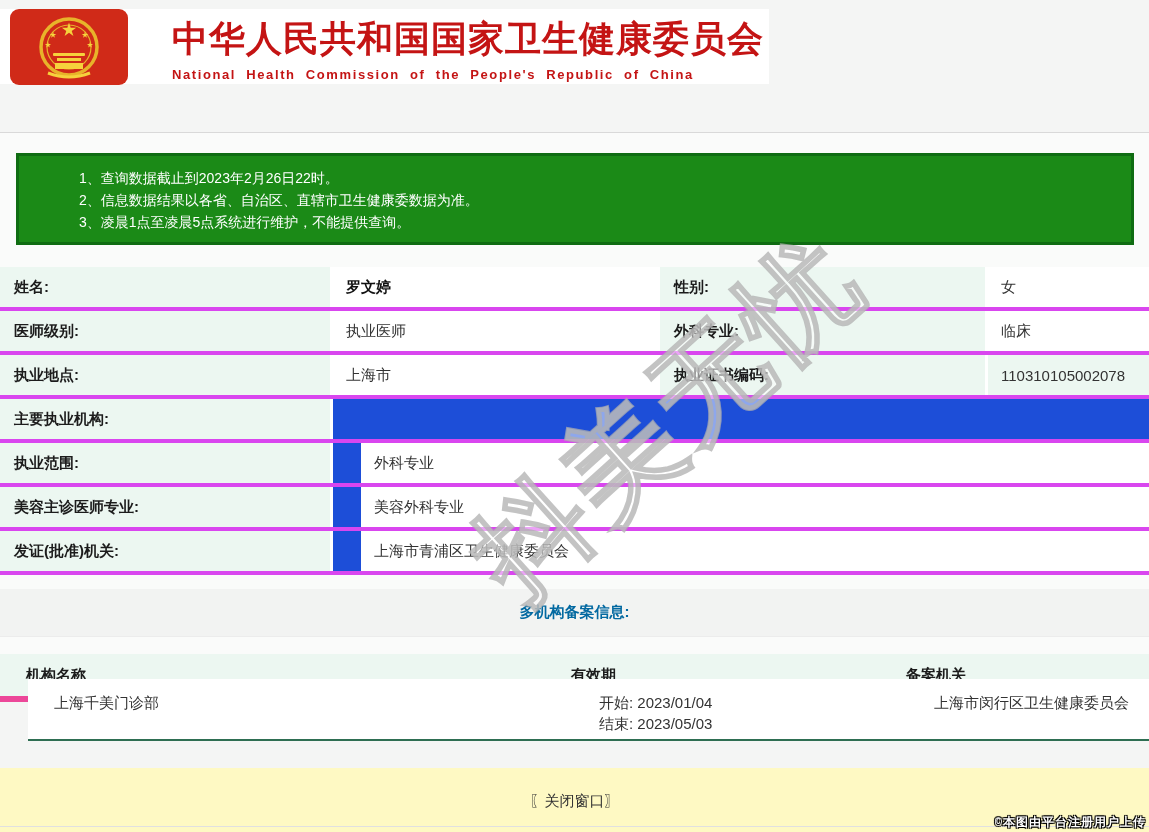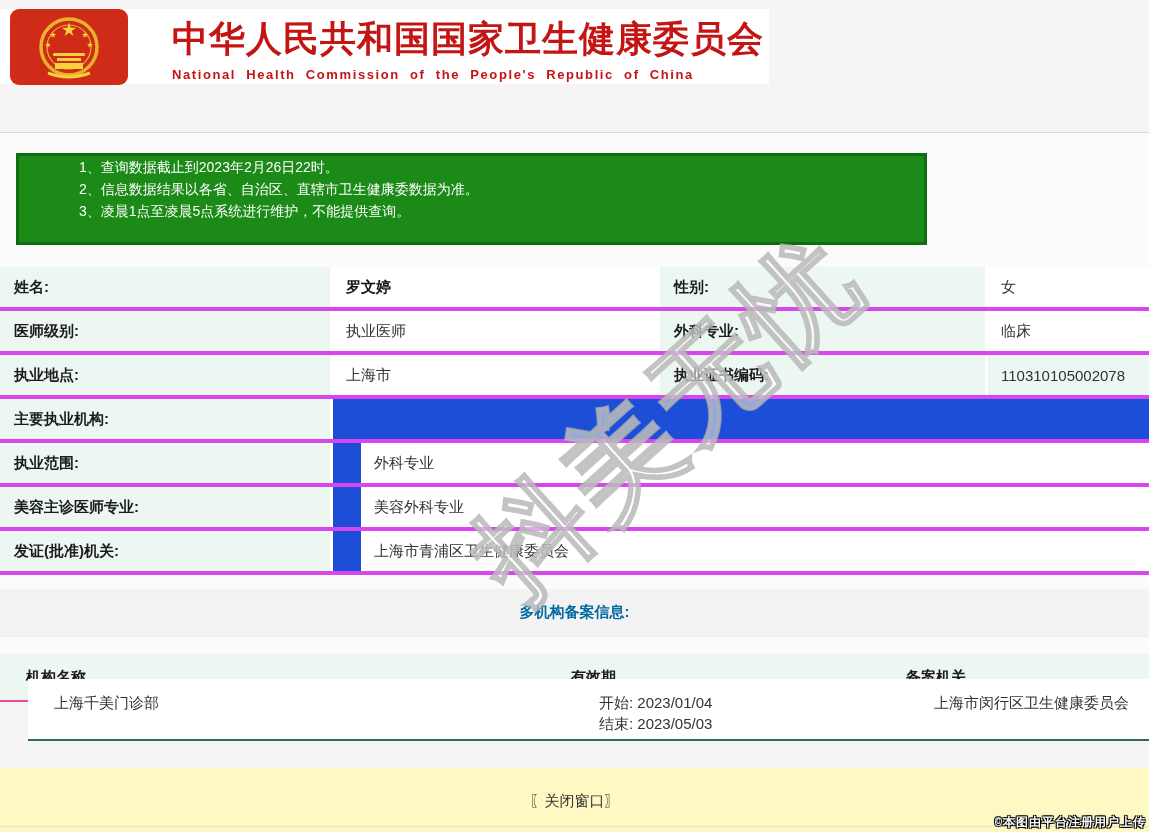--- a/index.html
+++ b/index.html
@@ -11,44 +11,44 @@
   .logo-banner { position:absolute; left:0; top:9px; width:769px; height:75px; background:#ffffff; }
   .emblem { position:absolute; left:10px; top:-2px; }
   .titles { position:absolute; left:172px; top:6px; width:580px; }
   .title-cn { font-size:36px; font-weight:bold; color:#c41414; letter-spacing:1px; white-space:nowrap; }
   .title-en { margin-top:3px; font-size:13px; font-weight:bold; color:#c41414; letter-spacing:1.6px; word-spacing:5px; white-space:nowrap; }
 
   .top-divider { position:absolute; left:0; top:132px; width:1149px; height:0; border-top:1px solid #d9d9d9; }
   .main-area { position:absolute; left:0; top:133px; width:1149px; height:456px; background:#fafbfa; }
 
   
-  .notice { position:absolute; left:16px; top:153px; width:911px; height:92px;
+  .notice { position:absolute; left:16px; top:153px; width:1118px; height:92px;
             background:#1b8a17; border:3px solid #0f6c12; color:#ffffff;
-            padding:0 10px 0 60px; font-size:14px; }
+            padding:11px 10px 0 60px; font-size:14px; }
   .notice div { line-height:22px; white-space:nowrap; }
 
   
   .info-table { position:absolute; left:0; top:267px; width:1149px; }
   .info-row { display:grid; height:44px; border-bottom:4px solid #d946ef; background:#1d4ed8; }
   .info-row.r4 { grid-template-columns:333px 327px 328px 161px; }
   .info-row.r2 { grid-template-columns:333px 816px;gap:28px; }
   .cell { display:flex; align-items:center; font-size:15px; overflow:hidden; white-space:nowrap; }
   .lbl { background:#ecf7f1; font-weight:bold; color:#1c1c1c; padding-left:14px; border-right:3px solid #ffffff; }
   .val { background:#ffffff; color:#333333; padding-left:13px; }
   .val.mint { background:#ecf7f1; }
   .val.strong { font-weight:bold; color:#111111; }
 
   
   .section-band { position:absolute; left:0; top:589px; width:1149px; height:47px; background:#f2f3f2;
                   display:flex; align-items:center; justify-content:center; }
   .section-title { font-size:15px; font-weight:bold; color:#0369a1; }
   .section-gap { position:absolute; left:0; top:636px; width:1149px; height:18px; background:#fafbfa; border-top:1px solid #ececec; }
 
   .org-header { position:absolute; left:0; top:654px; width:1149px; height:48px; background:#ecf7f1;
-                border-bottom:2px solid #ec4899; display:grid; grid-template-columns:545px 335px 269px; }
+                border-bottom:6px solid #ec4899; display:grid; grid-template-columns:545px 335px 269px; }
   .org-header .cell { font-weight:bold; color:#1c1c1c; padding-left:26px; font-size:15px; }
   .org-row { position:absolute; left:0; top:679px; width:1149px; height:62px; background:#ffffff;
              border-bottom:2px solid #2e6e52; display:grid; grid-template-columns:545px 335px 269px;margin-left:28px; }
   .org-row .ocell { padding:13px 0 0 26px; font-size:15px; color:#333333; line-height:21px; white-space:nowrap; }
 
   
   .footer { position:absolute; left:0; top:768px; width:1149px; height:64px; background:#fef9c3; }
   .close-link { position:absolute; left:0; top:24px; width:1149px; text-align:center; font-size:15px;
                 color:#333333; text-decoration:none; display:block; }
   .footer-line { position:absolute; left:0; top:58px; width:1149px; border-top:1px solid #e0e0e0; }

